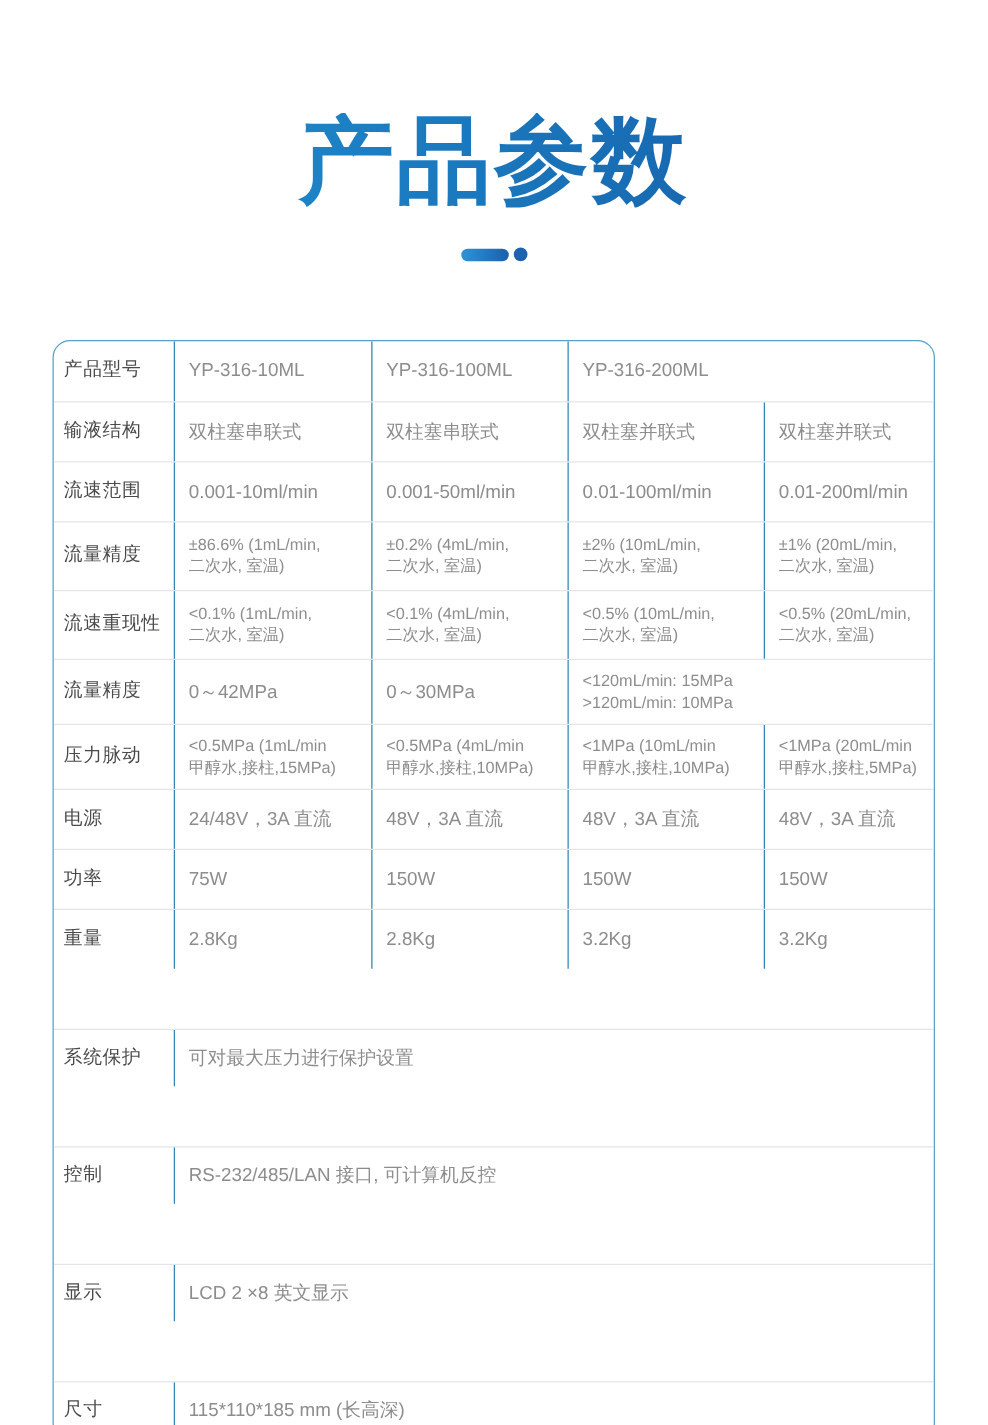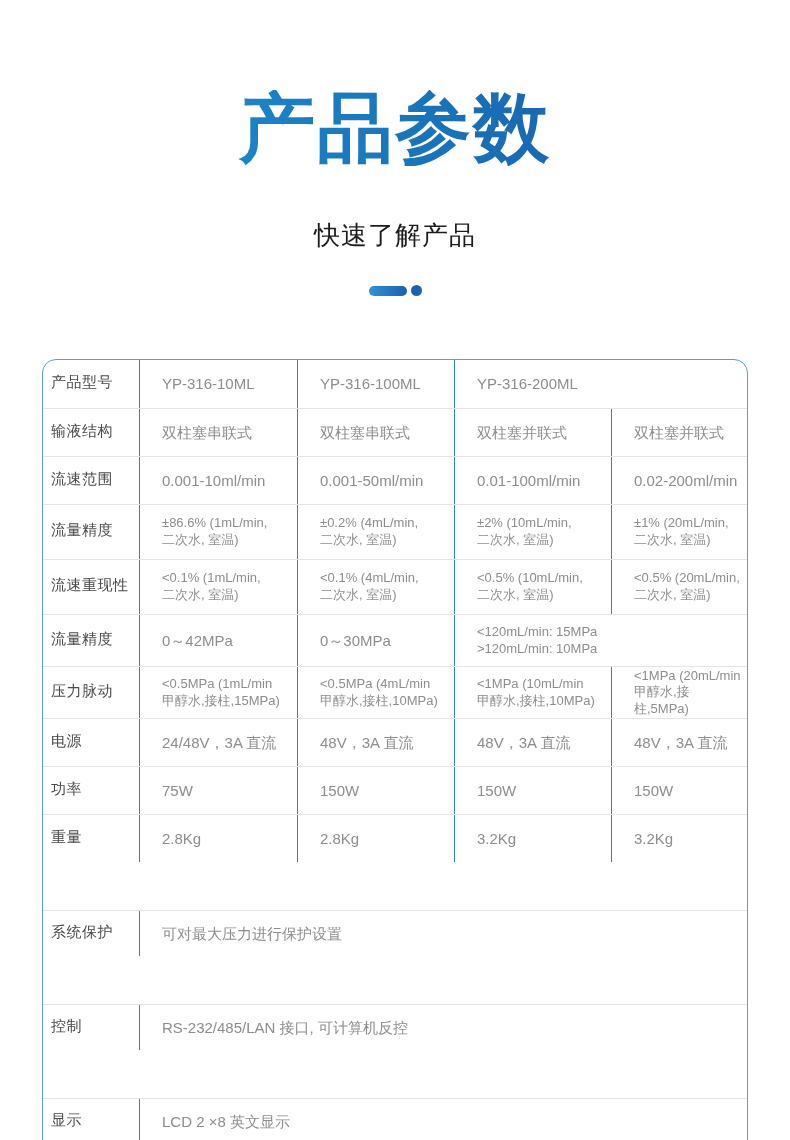--- a/index.html
+++ b/index.html
@@ -82,35 +82,34 @@
     line-height: 1.28;
   }
   .cell.label {
     padding-left: 8px;
     font-size: 15px;
     color: var(--label-text, #4a4a4a);
     letter-spacing: 0.5px;
     font-family: Liberation Mono, monospace;
   }
   .cell.value {
-    padding-left: 22px;
+    padding-left: 11px;
     padding-right: 4px;
     border-left: 1px solid var(--table-divider, #2e86ba);
     font-size: 15px;
     color: var(--value-text, #8d8d8d);
   }
   .row.smallvals .cell.value, .cell.value.small { font-size: 13px; }
 </style>
 </head>
 <body>
 
 <div class="page">
 
   <div class="page-title">产品参数</div>
-  <div class="page-subtitle">快速了解产品</div>
 
   <div class="divider">
     <span class="divider-dash"></span>
     <span class="divider-dot"></span>
   </div>
 
   <div class="spec-table">
 
     <div class="row">
       <div class="cell label">产品型号</div>
@@ -125,21 +124,21 @@
       <div class="cell value">双柱塞串联式</div>
       <div class="cell value">双柱塞并联式</div>
       <div class="cell value">双柱塞并联式</div>
     </div>
 
     <div class="row">
       <div class="cell label">流速范围</div>
       <div class="cell value">0.001-10ml/min</div>
       <div class="cell value">0.001-50ml/min</div>
       <div class="cell value">0.01-100ml/min</div>
-      <div class="cell value">0.02-200ml/min</div>
+      <div class="cell value">0.01-200ml/min</div>
     </div>
 
     <div class="row tall smallvals">
       <div class="cell label">流量精度</div>
       <div class="cell value">±86.6% (1mL/min,
 二次水, 室温)</div>
       <div class="cell value">±0.2% (4mL/min,
 二次水, 室温)</div>
       <div class="cell value">±2% (10mL/min,
 二次水, 室温)</div>

